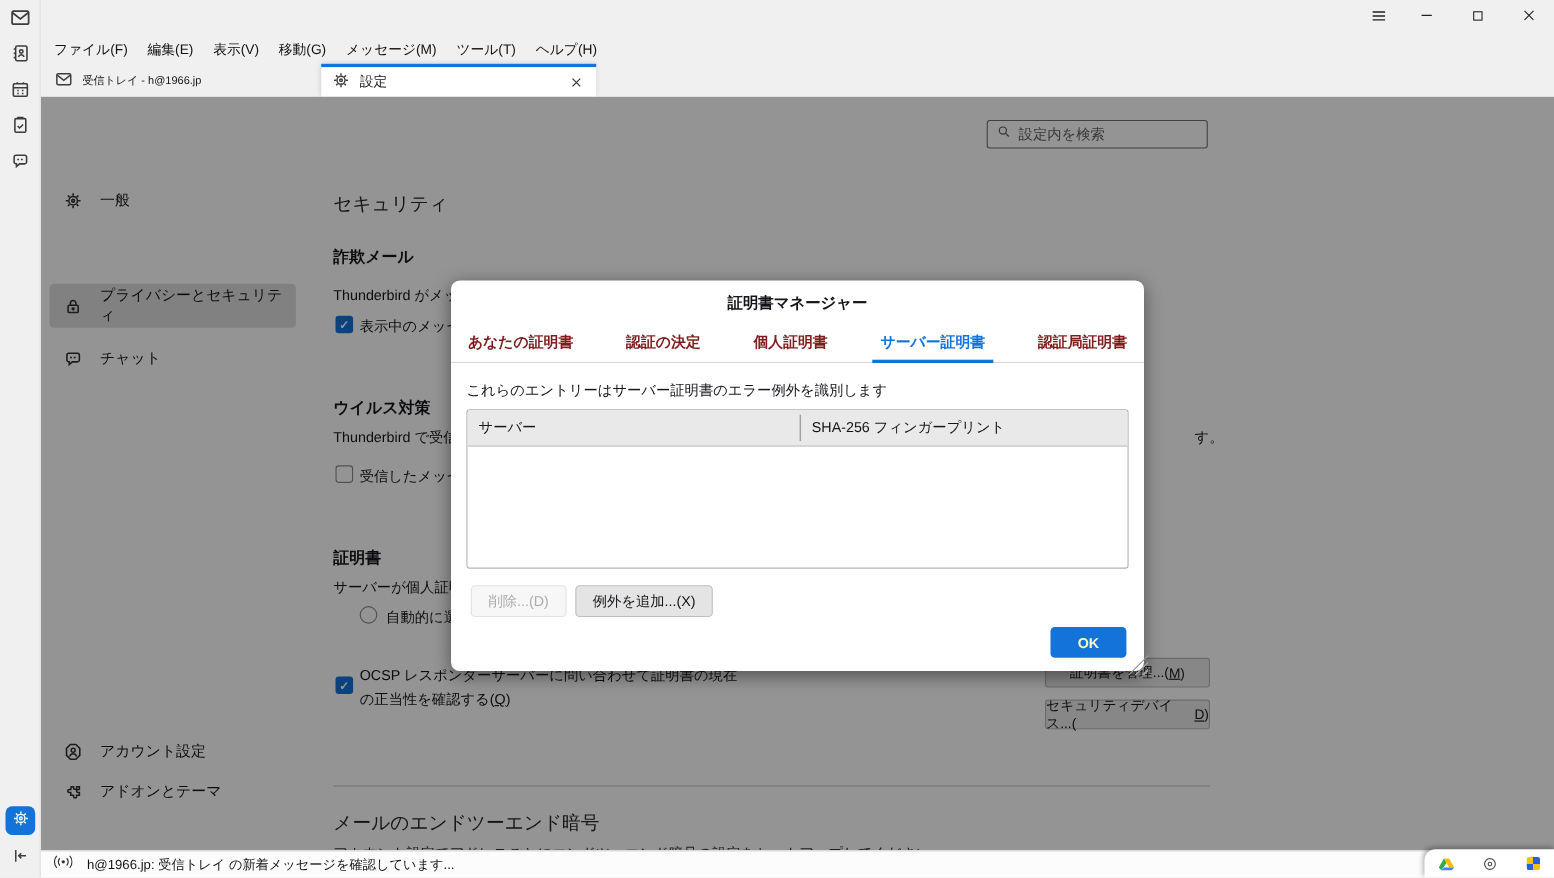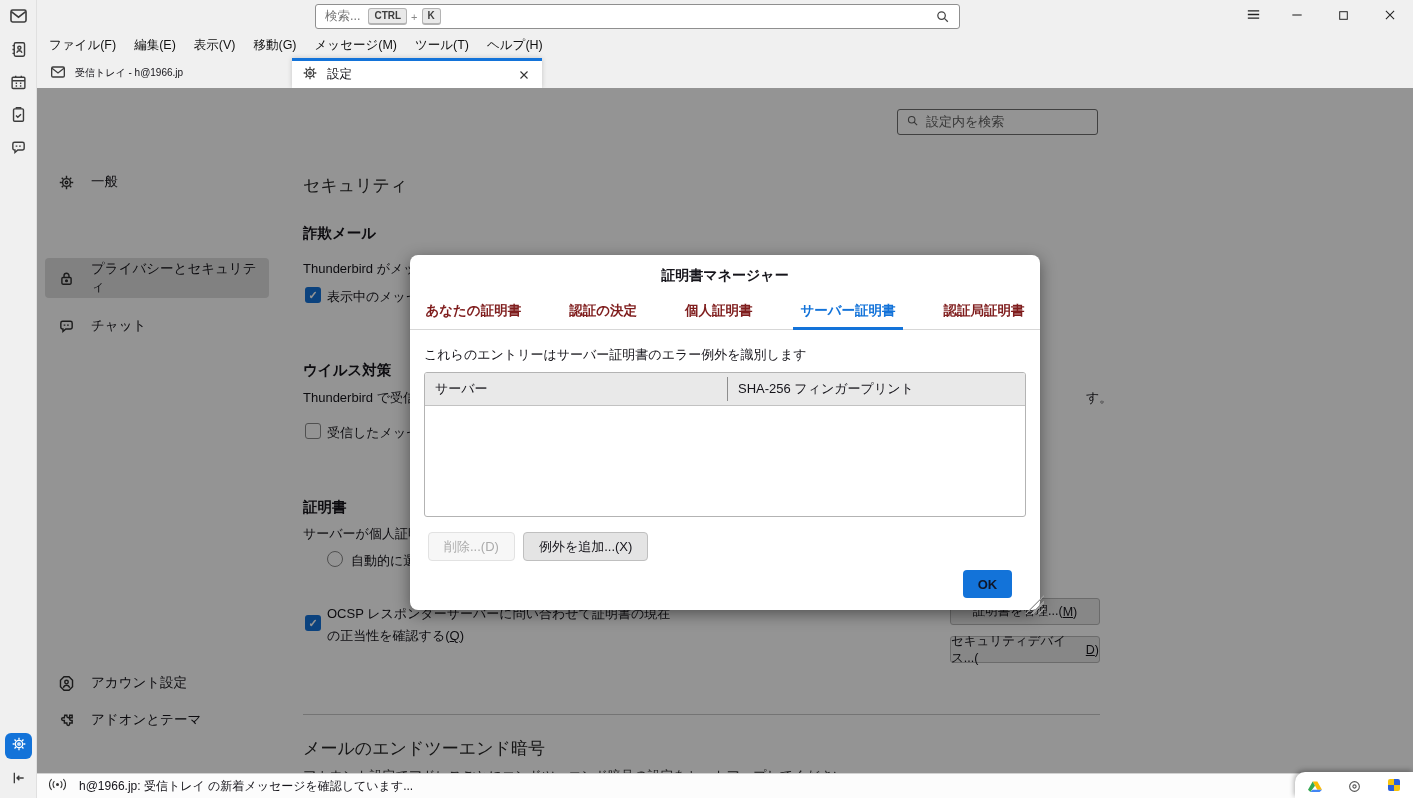--- a/index.html
+++ b/index.html
@@ -80,21 +80,21 @@
     border-radius:3px; background:#fff; overflow:hidden; }
   .dlg-thead { height:33px; background:#e9e9e9; border-bottom:1px solid #c2c2c2; display:flex; align-items:stretch; font-size:13px; }
   .dlg-th { display:flex; align-items:center; padding-left:10px; }
   .dlg-th.c1 { width:302px; }
   .dlg-th-div { width:1px; background:#8d8d8d; margin:4px 0; }
   .dlg-th.c2 { flex:1; }
   .dlg-btnrow { position:absolute; left:18px; top:277px; display:flex; gap:8px; }
   .btn { height:29px; border-radius:4px; font-size:13px; display:flex; align-items:center; padding:0 15px; }
   .btn.disabled { background:#f7f7f7; border:1px solid #e2e2e2; color:#ababab; }
   .btn.normal { background:#e4e4e4; border:1px solid #bfbfbf; color:#15141a; }
-  .btn-ok { position:absolute; right:28px; bottom:12px; width:49px; height:28px; background:#1373d9; color:#0f172a;
+  .btn-ok { position:absolute; right:16px; bottom:12px; width:69px; height:28px; background:#1373d9; color:#fef9c3;
     border-radius:4px; font-size:13px; font-weight:bold; display:flex; align-items:center; justify-content:center; }
   .grip { position:absolute; right:-4px; bottom:-4px; width:19px; height:19px;
     background:repeating-linear-gradient(135deg, rgba(0,0,0,0) 0 3px, #9a9a9a 3px 4.8px);
     clip-path:polygon(100% 0, 0 100%, 100% 100%); }
 
   
   .statusbar { position:absolute; left:37px; right:0; bottom:0; height:25px; background:#fcfcfc;
     border-top:1px solid #d2d2d2; display:flex; align-items:center; padding-left:12px; gap:13px; z-index:25; }
   .status-text { font-size:12px; color:#15141a; }
 
@@ -102,32 +102,20 @@
   .tray { position:absolute; right:0; bottom:0; width:118px; height:26px; background:#fff;
     border-radius:10px 0 0 0; box-shadow:-1px -2px 5px rgba(0,0,0,0.3); z-index:40; display:flex;
     justify-content:space-around; padding-top:7px; }
   .tray-app { width:12px; height:12px; background:conic-gradient(#2b5fd9 0 25%, #f4c20d 0 50%, #2b5fd9 0 75%, #f4c20d 0); border-radius:2px; }
 </style>
 </head>
 <body>
 
 <div id="app">
 
-  <div class="search-bar">
-    <span class="search-placeholder">検索...</span>
-    <span class="key-badge">CTRL</span>
-    <span class="key-plus">+</span>
-    <span class="key-badge">K</span>
-    <span class="mag">
-      <svg width="15" height="15" viewBox="0 0 24 24" fill="none" stroke="currentColor" stroke-width="2">
-          <circle cx="10.5" cy="10.5" r="6"></circle>
-          <path d="M15 15l5.5 5.5"></path>
-        </svg>
-    </span>
-  </div>
   <div class="win-btn" style="left:1237px;">
     <span><svg width="17" height="17" viewBox="0 0 24 24" fill="none" stroke="currentColor" stroke-width="1.8">
           <path d="M4 7h16M4 12h16M4 17h16"></path>
         </svg></span>
   </div>
   <div class="win-btn" style="left:1281px;">
     <span><svg width="14" height="14" viewBox="0 0 24 24" fill="none" stroke="currentColor" stroke-width="1.8">
           <path d="M4 12h16"></path>
         </svg></span>
   </div>

